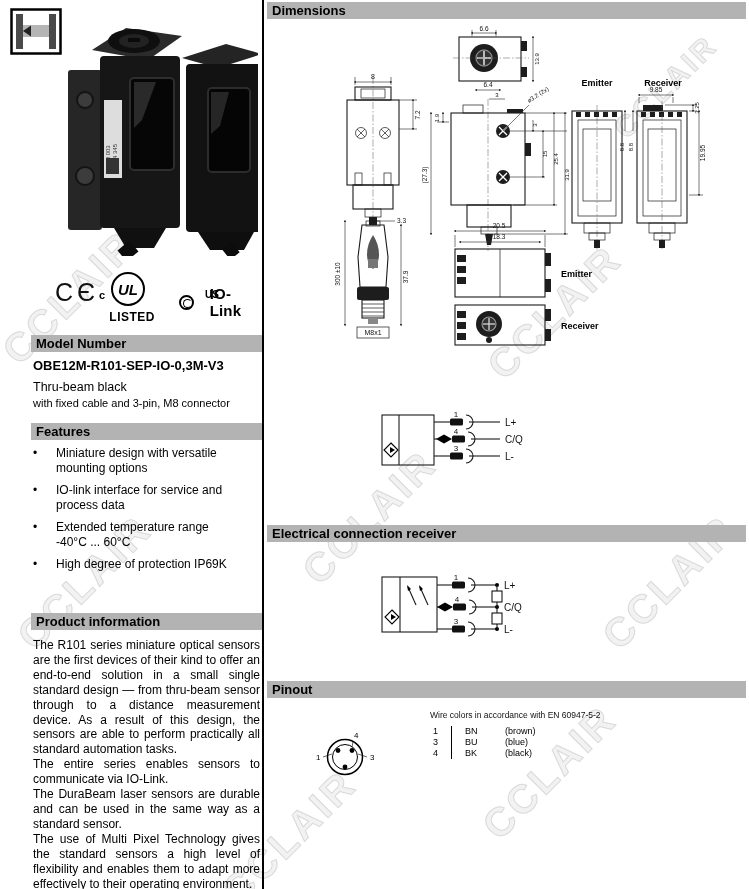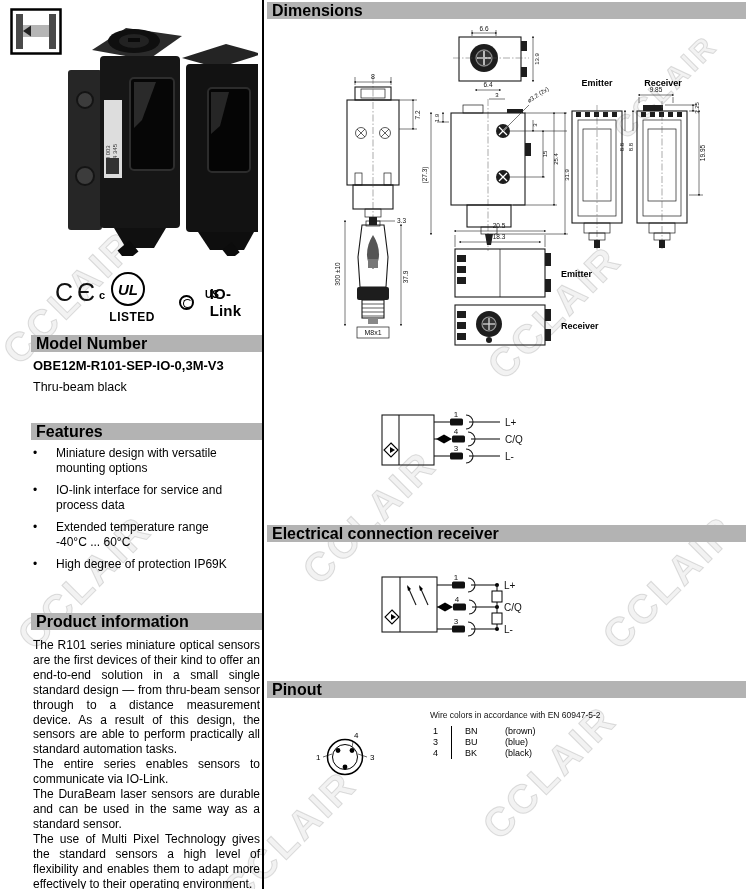--- a/index.html
+++ b/index.html
@@ -10,21 +10,21 @@
   .divider { position:absolute; left:262px; top:0; width:2px; height:889px; background:#000; }
 
   .wm {
     position:absolute; font-size:40px; font-weight:bold; letter-spacing:3px;
     color:rgba(175,175,175,0.16); -webkit-text-stroke:1px rgba(160,160,160,0.35);
     transform:rotate(-45deg); pointer-events:none; white-space:nowrap;
   }
 
   .bar {
     position:absolute; height:17px; background:#b3b3b3; color:#000;
-    font-weight:bold; font-size:16px; line-height:17px; padding-left:5px;
+    font-weight:bold; font-size:13px; line-height:17px; padding-left:5px;
     box-sizing:border-box;
   }
   .bar-left  { left:31px;  width:231px; }
   .bar-right { left:267px; width:479px; }
 
   .txt { position:absolute; left:33px; width:227px; }
   .model-number { top:358px; font-weight:bold; font-size:13px; }
   .model-type   { top:380px; font-size:12.5px; }
   .model-desc   { top:397px; font-size:11px; }
 
@@ -142,20 +142,21 @@
     </div>
     <div class="iolink">
       <span class="iolink-icon"></span>
       <span class="iolink-label">IO-Link</span>
     </div>
   </div>
 
   <div class="bar bar-left" style="top:335px;">Model Number</div>
   <div class="txt model-number">OBE12M-R101-SEP-IO-0,3M-V3</div>
   <div class="txt model-type">Thru-beam black</div>
+  <div class="txt model-desc">with fixed cable and 3-pin, M8 connector</div>
 
   <div class="bar bar-left" style="top:423px;">Features</div>
   <div class="txt features-list">
     <div class="feat">
         <span class="blt"></span>
         <span class="feat-text">Miniature design with versatile mounting options</span>
       </div>
     <div class="feat">
         <span class="blt"></span>
         <span class="feat-text">IO-link interface for service and process data</span>

